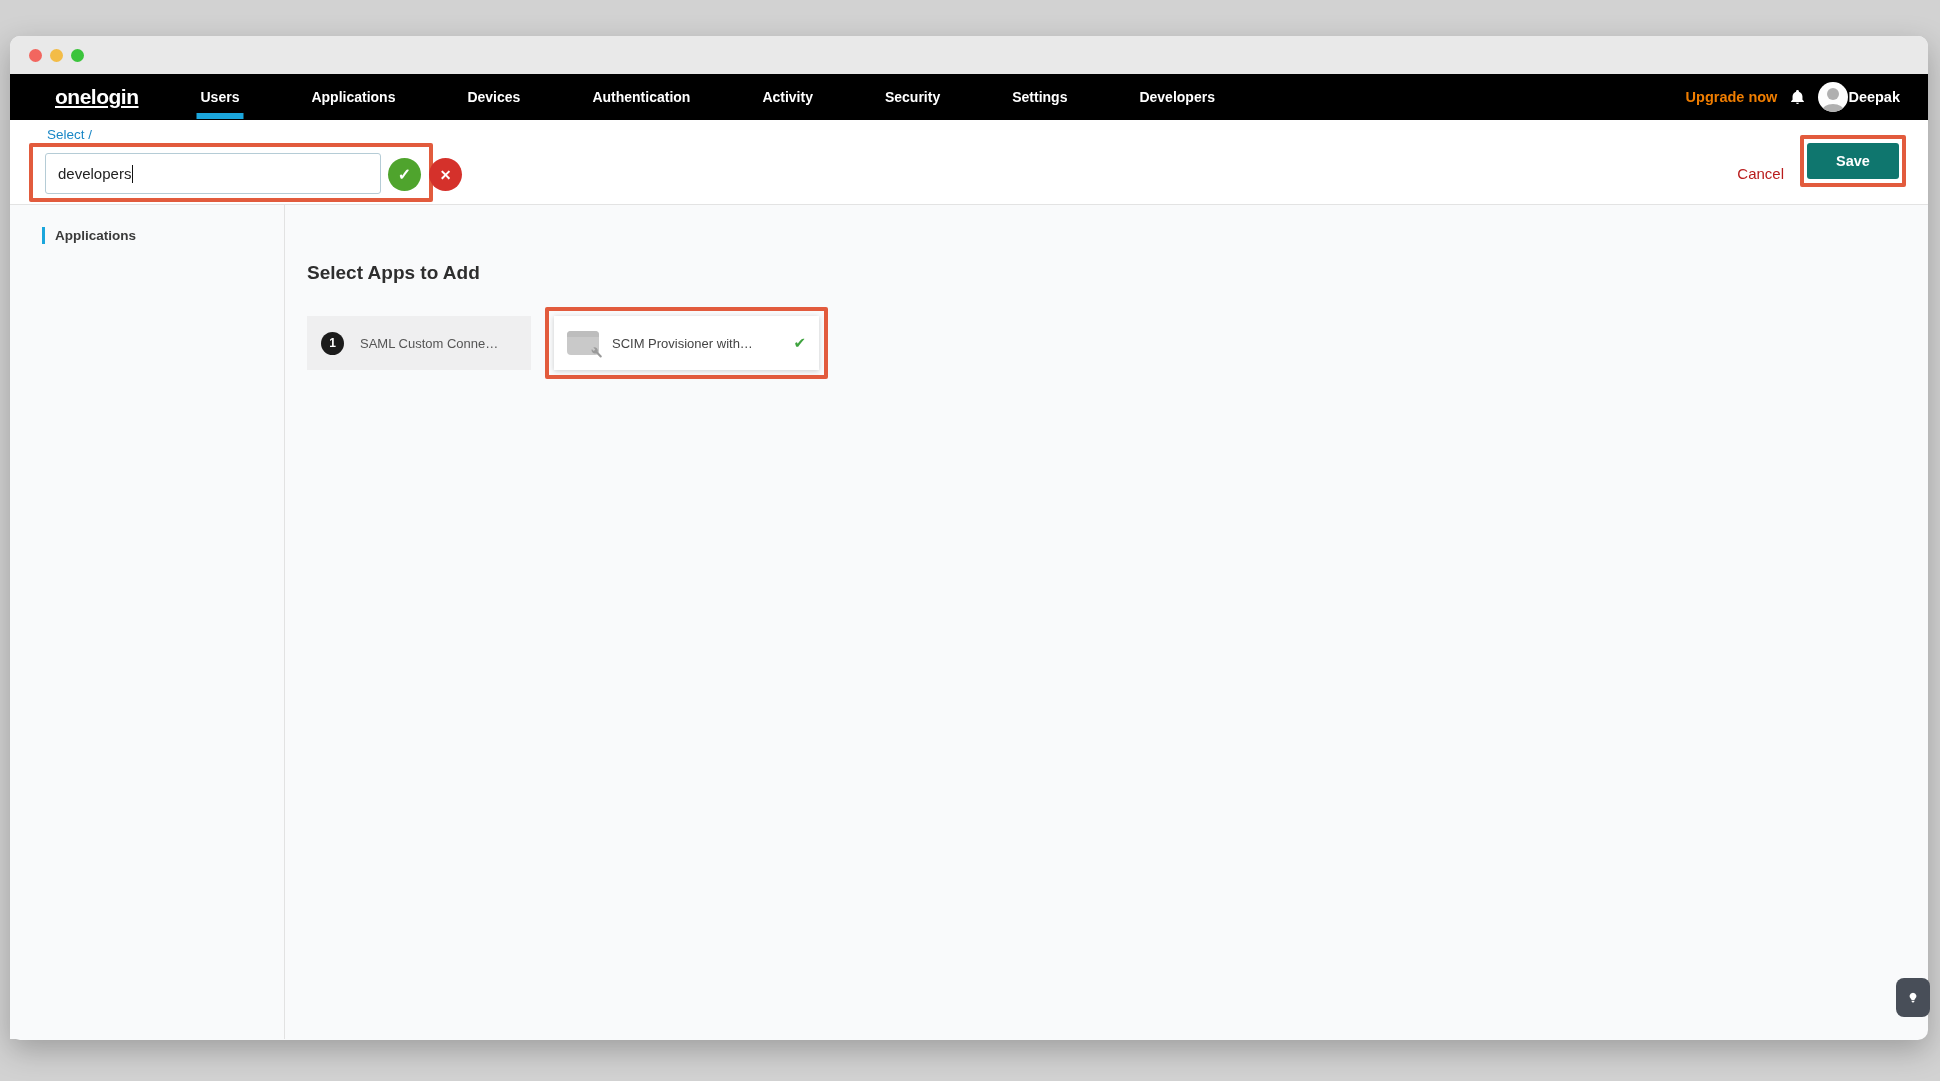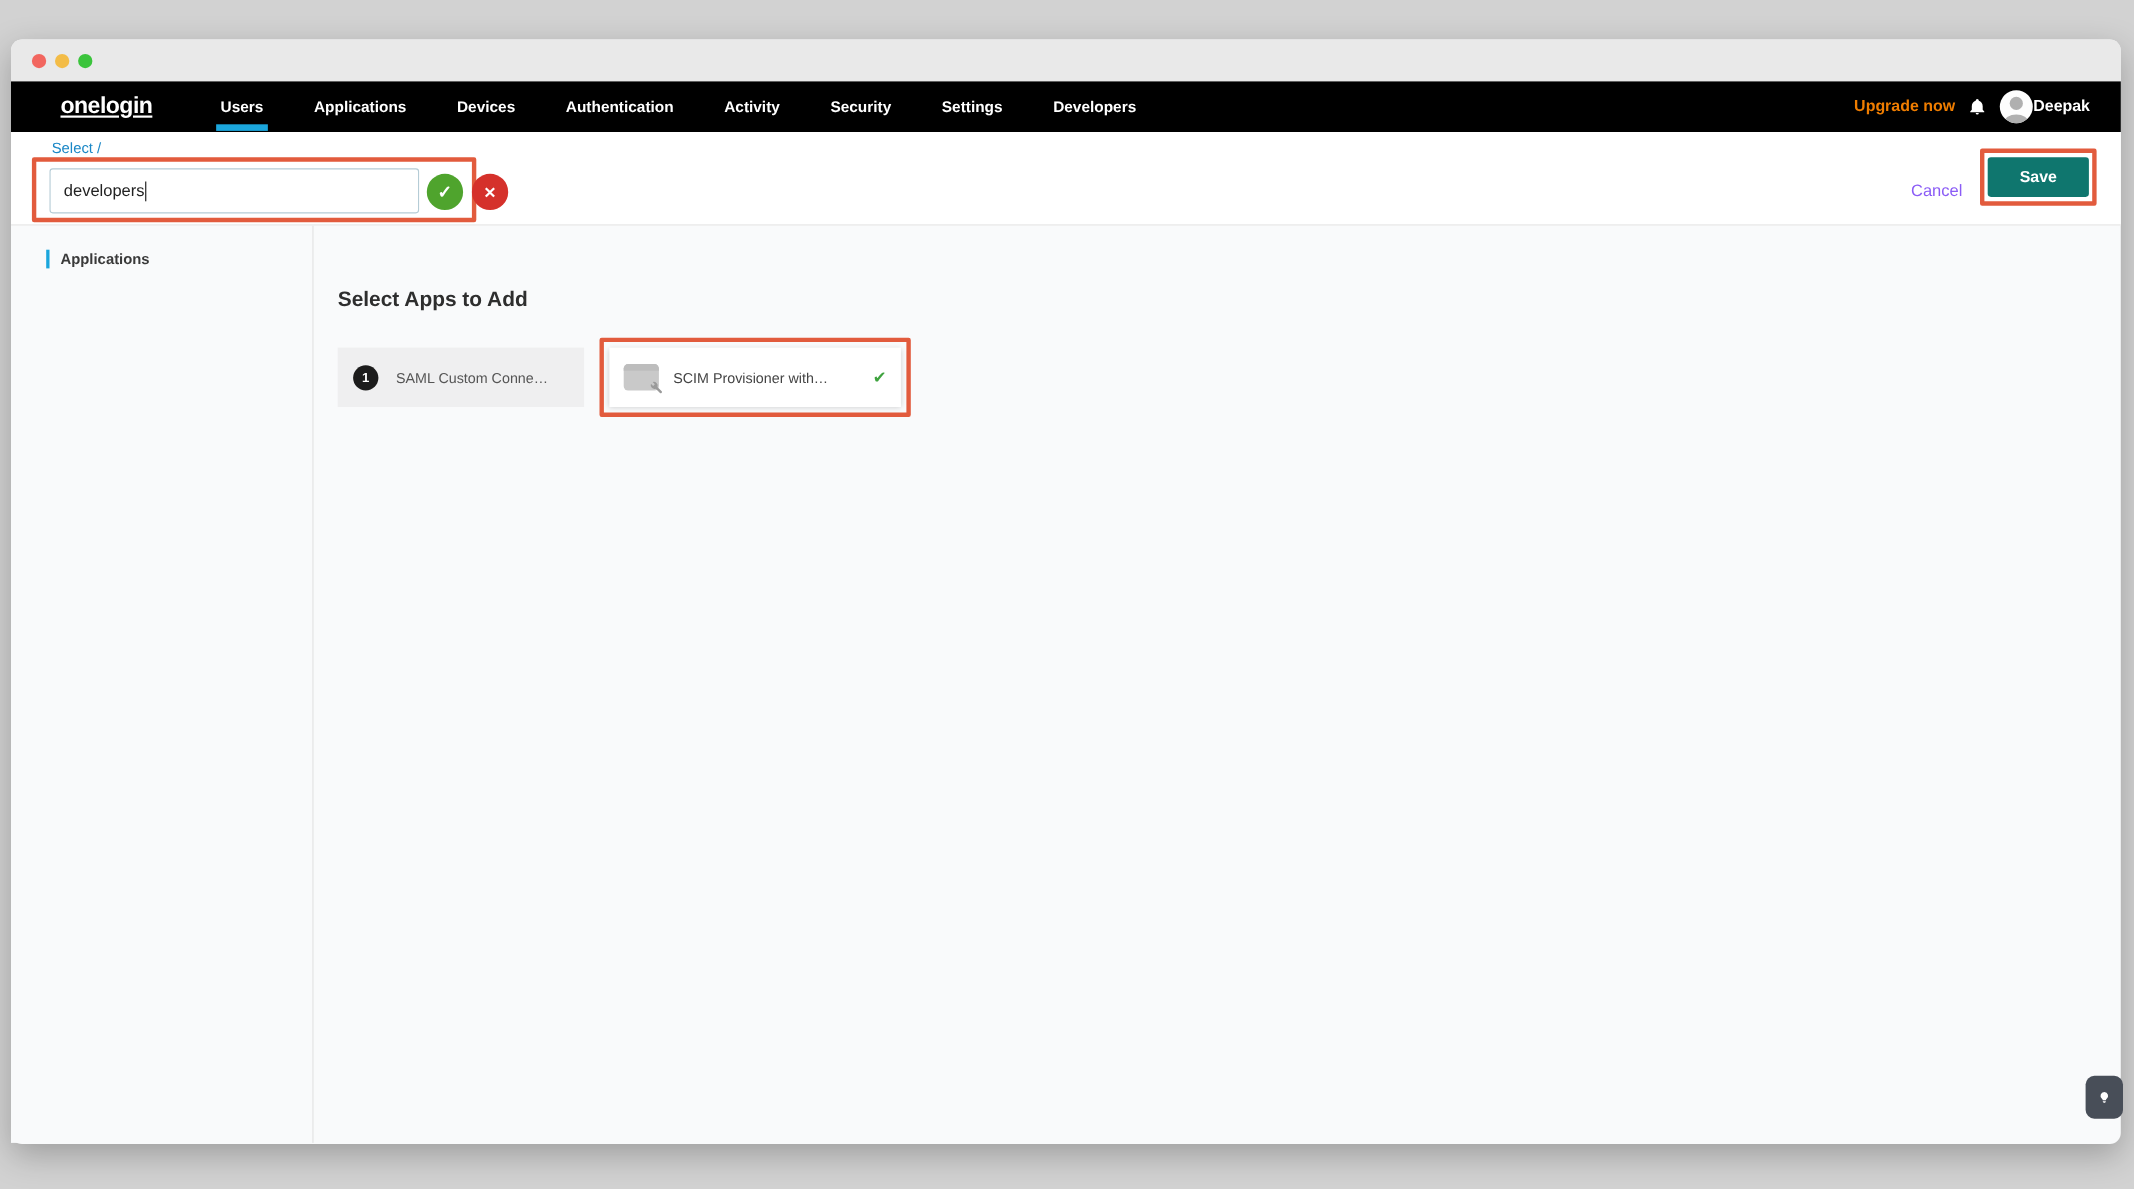--- a/index.html
+++ b/index.html
@@ -13,21 +13,21 @@
   .titlebar { height:38px; background:#e9e9e9; border-radius:10px 10px 0 0; display:flex; align-items:center; padding-left:19px; }
   .traffic { display:flex; gap:8px; }
   .light { width:13px; height:13px; border-radius:50%; }
   .light.red { background:#f2665f; }
   .light.yellow { background:#f3bc47; }
   .light.green { background:#3bc43c; }
 
   
   .navbar { height:46px; background:#000; display:flex; align-items:center; padding:0 28px 0 45px; position:relative; z-index:20; }
   .logo { color:#fff; font-size:21px; font-weight:700; letter-spacing:-.5px; margin-right:62px;text-decoration:underline; }
-  .nav-items { display:flex; gap:46px; align-items:flex-end;text-decoration:underline; }
+  .nav-items { display:flex; gap:72px; align-items:flex-end;text-decoration:underline; }
   .nav-item { color:#fff; font-size:14px; font-weight:700; cursor:pointer; position:relative; white-space:nowrap; }
   .nav-item.active::after { content:""; position:absolute; left:50%; transform:translateX(-50%);
        bottom:-14px; width:47px; height:6px; background:#1ba6dc; }
   .nav-right { margin-left:auto; display:flex; align-items:center; gap:12px; }
   .upgrade { color:#ef7d00; font-size:14.5px; font-weight:700; cursor:pointer; }
   .bell { width:17px; height:20px; cursor:pointer; display:flex; }
   .avatar { width:30px; height:30px; border-radius:50%; background:#fdfdfd; position:relative; overflow:hidden; }
   .avatar .head { position:absolute; left:50%; top:6px; transform:translateX(-50%); width:12px; height:12px; border-radius:50%; background:#b0b0b0; }
   .avatar .torso { position:absolute; left:50%; bottom:-6px; transform:translateX(-50%); width:22px; height:14px; border-radius:50%; background:#b0b0b0; }
   .username { color:#fff; font-size:14.5px; font-weight:700; margin-left:-12px; }
@@ -38,21 +38,21 @@
   .annot { border:4px solid #e25b3d; border-radius:2px; pointer-events:none; z-index:6; }
   .annot-input { position:absolute; left:19px; top:23px; width:404px; height:59px; }
   .textbox { position:absolute; left:35px; top:33px; width:336px; height:41px; background:#fff;
              border:1px solid #b5ccd6; border-radius:3px; display:flex; align-items:center; padding-left:12px; cursor:text; }
   .textbox .val { font-size:15px; color:#222; }
   .caret { display:inline-block; width:1px; height:18px; background:#111; margin-left:1px; }
   .circle-btn { position:absolute; top:38px; width:33px; height:33px; border-radius:50%; border:none;
                 color:#fff; display:flex; align-items:center; justify-content:center; cursor:pointer; z-index:7; }
   .confirm-btn { left:378px; background:#4fa42d; font-size:16px; font-weight:700; }
   .remove-btn { left:419px; background:#d5312b; font-size:14px; font-weight:700; }
-  .cancel-link { position:absolute; right:144px; top:45px; color:#8b5cf6; font-size:15px; cursor:pointer; }
+  .cancel-link { position:absolute; right:144px; top:45px; color:#b91c1c; font-size:15px; cursor:pointer; }
   .annot-save { position:absolute; right:22px; top:15px; width:106px; height:52px; display:flex; align-items:center; justify-content:center; pointer-events:auto; }
   .save-btn { width:92px; height:36px; background:#0f766e; border:none; border-radius:3px;
               color:#fff; font-size:14.5px; font-weight:700; cursor:pointer; font-family:Liberation Sans, sans-serif; }
 
   
   .body-row { display:flex; height:834px; }
   .sidebar { width:275px; background:#f9fafb; border-right:1px solid #e2e2e2; padding-top:22px; }
   .side-item { display:flex; align-items:center; gap:10px; padding-left:32px; cursor:pointer; }
   .side-bar-indicator { width:3px; height:17px; background:#1ba6dc; }
   .side-label { font-size:13.5px; font-weight:700; color:#3a3a3a; }

